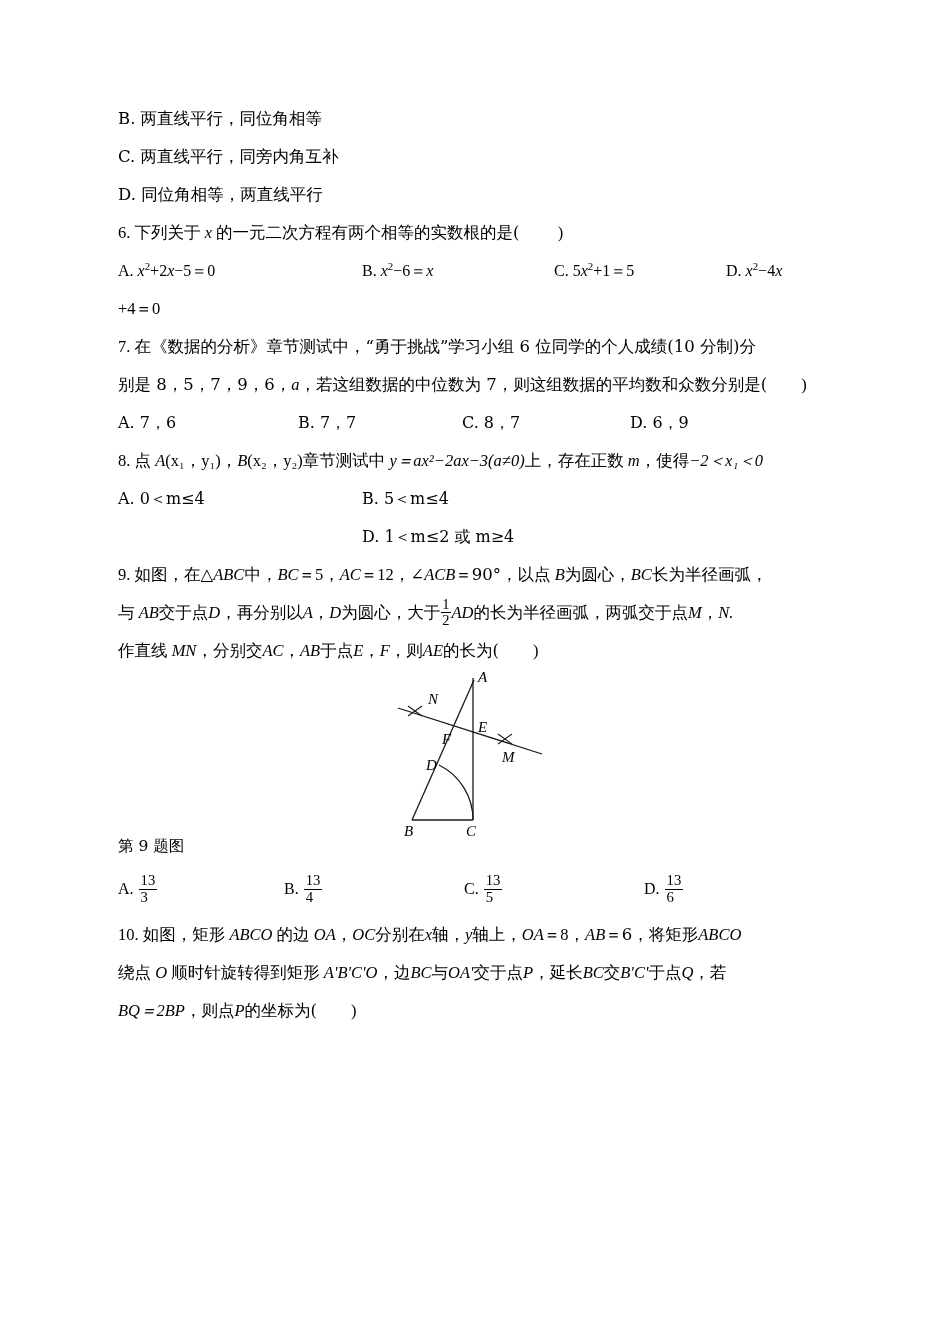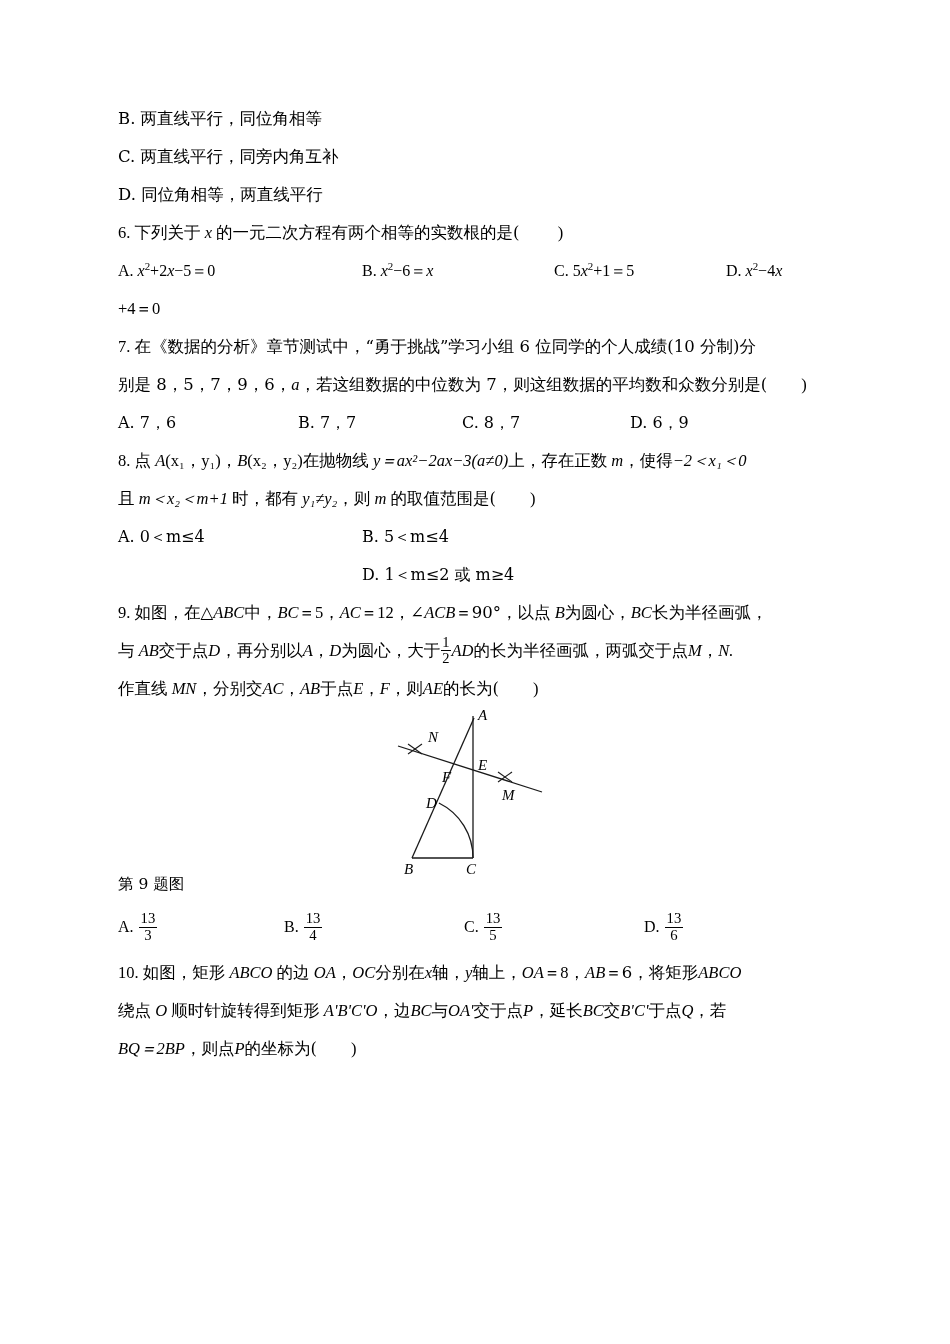--- a/index.html
+++ b/index.html
@@ -58,21 +58,21 @@
   .opts > span {
     position: absolute;
     top: 0;
     white-space: nowrap;
   }
 
   
   .frac {
     display: inline-block;
     vertical-align: middle;
-    text-align: center;
+    text-align: left;
     font-size: 0.92em;
     line-height: 1.08;
     margin: 0 1px;
     position: relative;
     top: -1px;
   }
   .frac .num {
     display: block;
     border-bottom: 1px solid #000;
     padding: 0 2px;
@@ -169,31 +169,23 @@
   <div class="opts">
     <span style="left:0" class="cjk">A. 7，6</span>
     <span style="left:180px" class="cjk">B. 7，7</span>
     <span style="left:344px" class="cjk">C. 8，7</span>
     <span style="left:512px" class="cjk">D. 6，9</span>
   </div>
 
   <div class="line">
     <span>8.</span>
     <span class="cjk">点</span>
-    <i>A</i><span>(x₁，y₁)</span><span class="cjk">，</span><i>B</i><span>(x₂，y₂)</span><span class="cjk">在抛物线</span>
+    <i>A</i><span>(x₁，y₁)</span><span class="cjk">，</span><i>B</i><span>(x₂，y₂)</span><span class="cjk">章节测试中</span>
     <i>y＝ax²−2ax−3(a≠0)</i><span class="cjk">上，存在正数</span>
     <i>m</i><span class="cjk">，使得</span><i>−2＜x₁＜0</i>
-  </div>
-  <div class="line">
-    <span class="cjk">且</span>
-    <i>m＜x₂＜m+1</i>
-    <span class="cjk">时，都有</span>
-    <i>y₁≠y₂</i><span class="cjk">，则</span>
-    <i>m</i>
-    <span class="cjk">的取值范围是(</span><span style="display:inline-block;width:34px"></span><span>)</span>
   </div>
   <div class="opts">
     <span style="left:0" class="cjk">A. 0＜m≤4</span>
     <span style="left:244px" class="cjk">B. 5＜m≤4</span>
   </div>
   <div class="opts">
     <span style="left:244px" class="cjk">D. 1＜m≤2 或 m≥4</span>
   </div>
 
   <div class="line">

